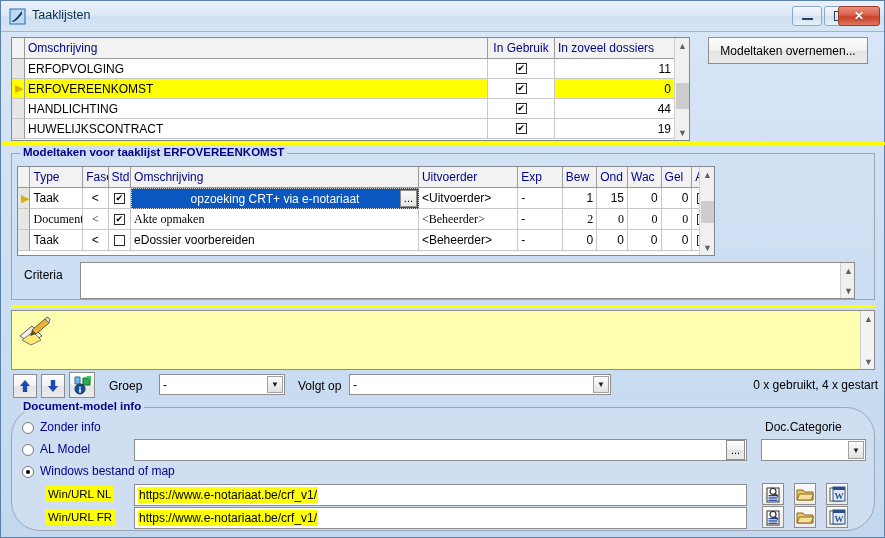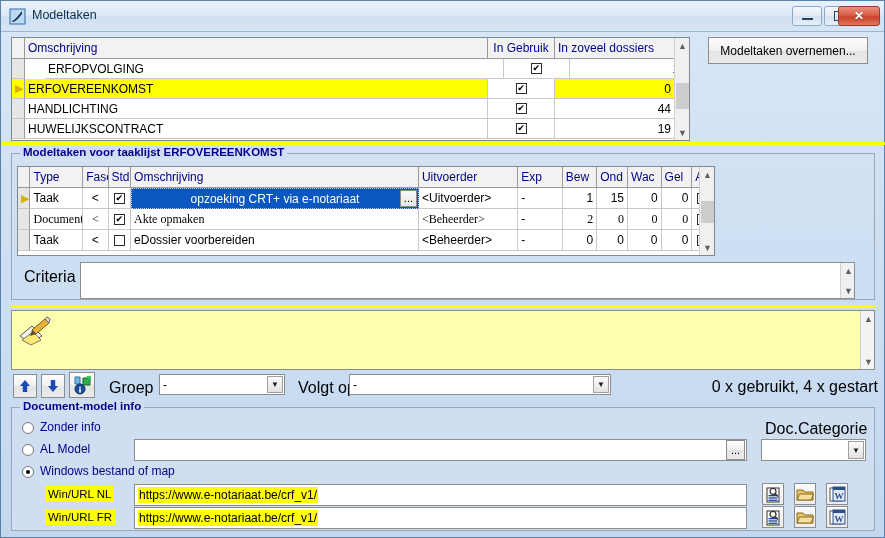--- a/index.html
+++ b/index.html
@@ -104,24 +104,24 @@
   .group{
     position:absolute;box-sizing:border-box;
     border:1px solid #9aa7b5;
   }
   .group > .legend{
     position:absolute;top:-8px;left:8px;
     background:#cfdff1;padding:0 3px;
     font-size:11.5px;color:#00008b;font-weight:bold;
     white-space:nowrap;
   }
-  .panel-bg{background:#cfdff1;}
+  .panel-bg{background:#cfdff1;border-radius:29px;}
 
   .lbl{position:absolute;font-size:12px;color:#00008b;white-space:nowrap;}
-  .lbl-dark{position:absolute;font-size:16px;color:#000;white-space:nowrap;}
+  .lbl-dark{position:absolute;font-size:12px;color:#000;white-space:nowrap;}
 
   .field{
     position:absolute;box-sizing:border-box;
     background:#fff;border:1px solid #8d8d8d;
     font-size:12px;color:#000;
     display:flex;align-items:center;padding:0 3px;
     white-space:nowrap;overflow:hidden;
   }
   .combo{
     position:absolute;box-sizing:border-box;
@@ -167,21 +167,21 @@
 
 <div class="window">
 
   <div class="titlebar">
     <span class="title-icon">
       <svg width="17" height="17" viewBox="0 0 17 17">
         <rect x="1" y="1" width="15" height="15" fill="#bcd9f2" stroke="#2e6da4"></rect>
         <path d="M3 13 C6 12 9 8 13 3 L13 6 C10 10 7 13 4 14 Z" fill="#16365c"></path>
       </svg>
     </span>
-    <span class="title-text">Modeltaken</span>
+    <span class="title-text">Taaklijsten</span>
 
     <div class="wbtn" id="btn-min">
       <span class="glyph">
           <span class="minbar"></span>
         </span>
     </div>
     <div class="wbtn" id="btn-max">
       <span class="glyph">
           <span class="maxbox"></span>
         </span>
@@ -195,21 +195,21 @@
 
     <div class="row hdr" style="height:21px;">
       <div class="cell ind" style="width:13px;"></div>
       <div class="cell" style="width:463px;">Omschrijving</div>
       <div class="cell ctr" style="width:67px;">In Gebruik</div>
       <div class="cell" style="width:120px;">In zoveel dossiers</div>
     </div>
 
     <div class="row" style="height:20px;">
       <div class="cell ind" style="width:13px;"></div>
-      <div class="cell" style="width:463px;margin-left:20px;">ERFOPVOLGING</div>
+      <div class="cell" style="width:463px;">ERFOPVOLGING</div>
       <div class="cell ctr" style="width:67px;">
           <span class="cb on"></span>
         </div>
       <div class="cell num" style="width:120px;">11</div>
     </div>
 
     <div class="row hl" style="height:20px;">
       <div class="cell ind hl" style="width:13px;">
         <span class="arrow-cur">▶</span>
       </div>

